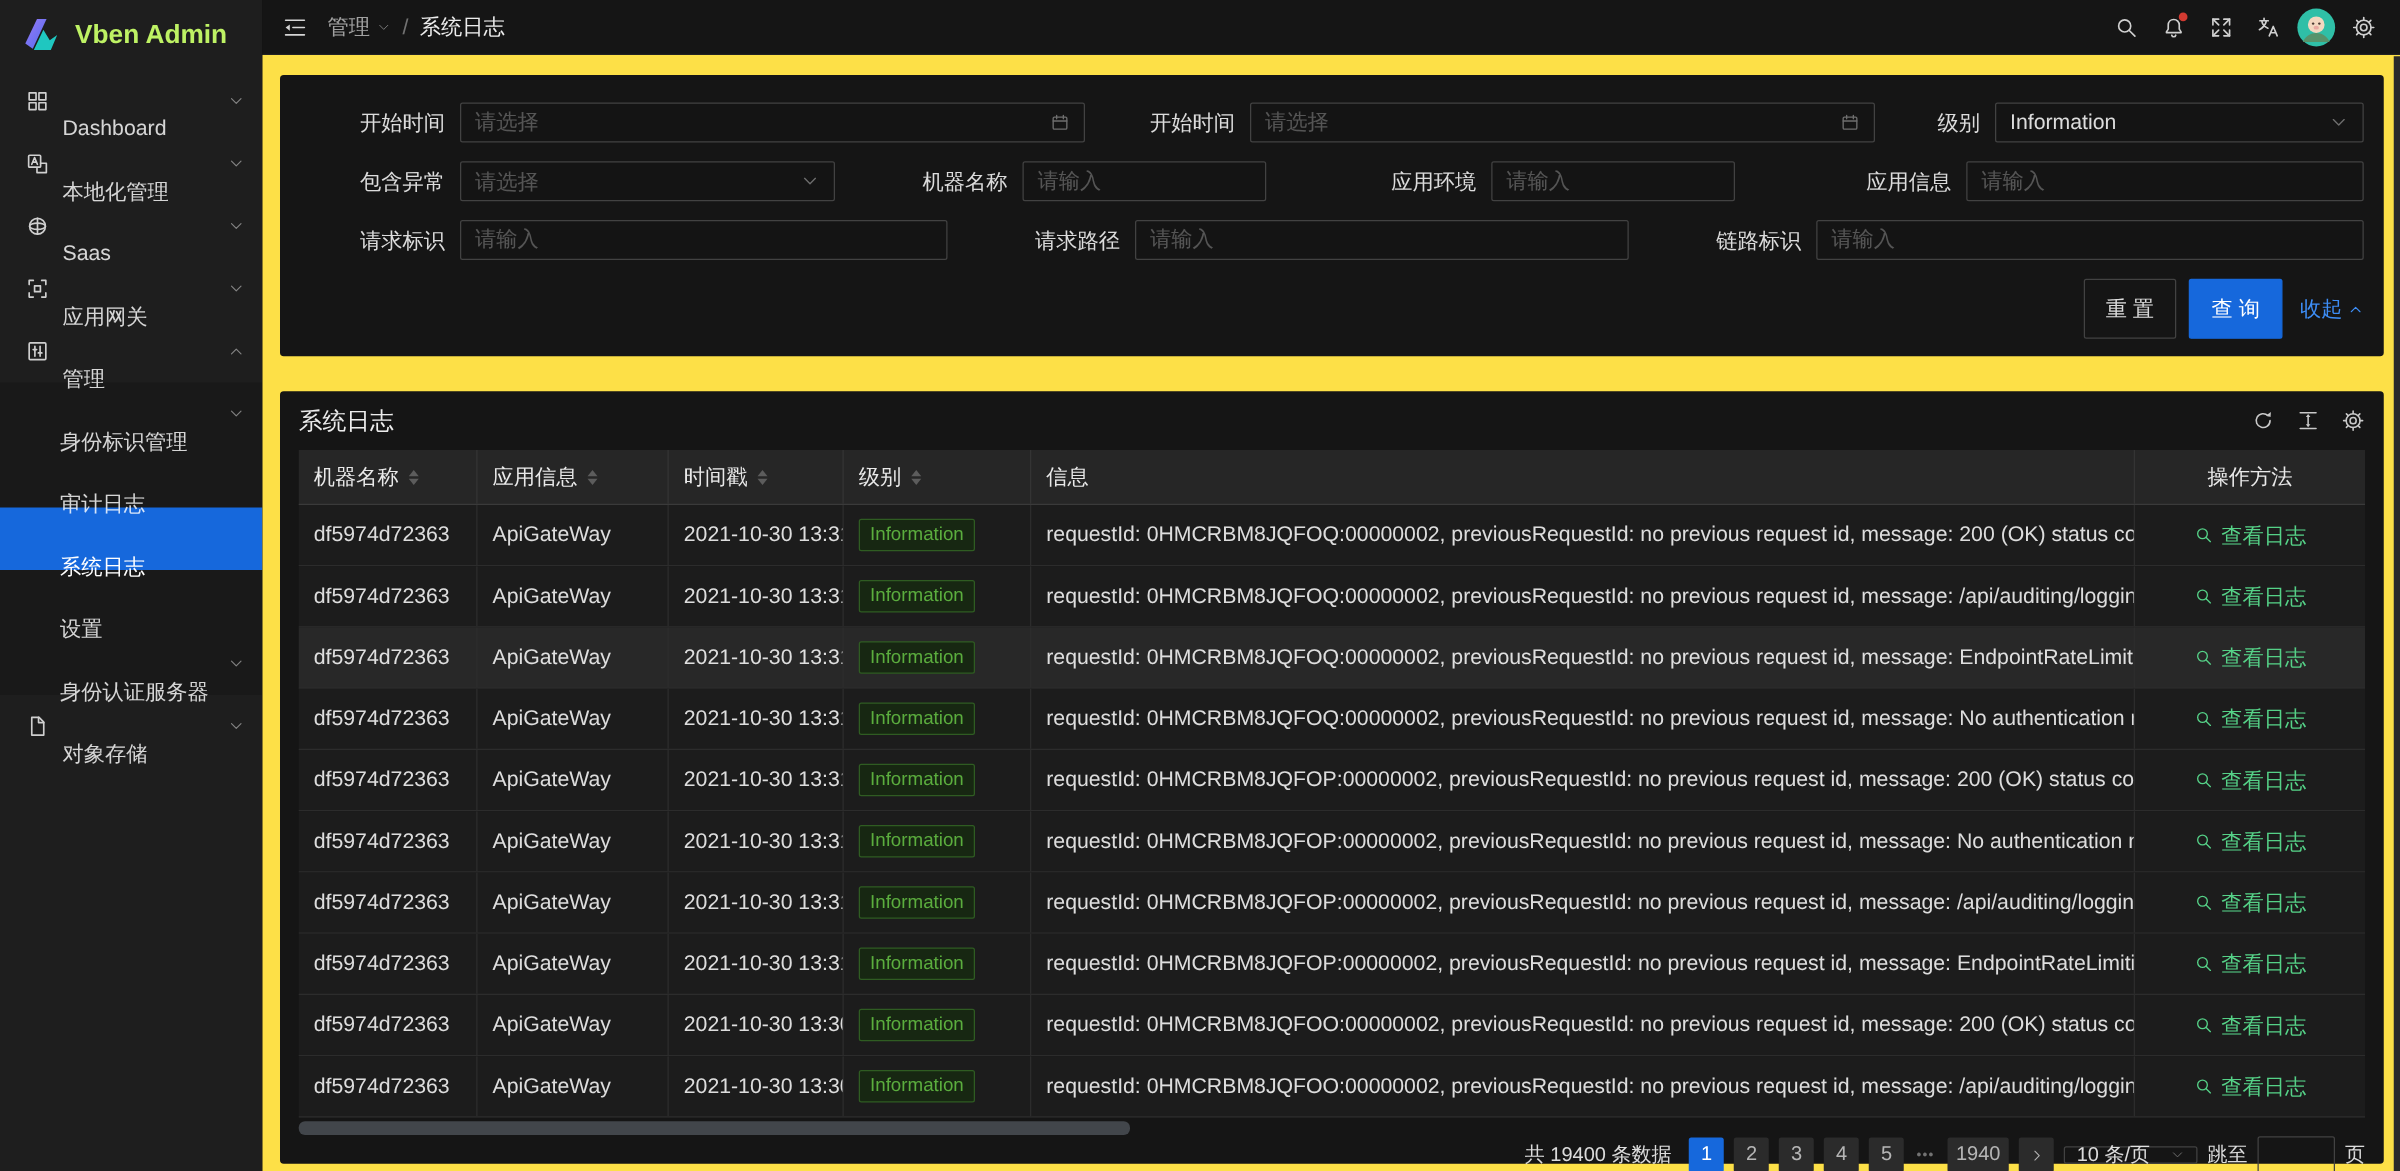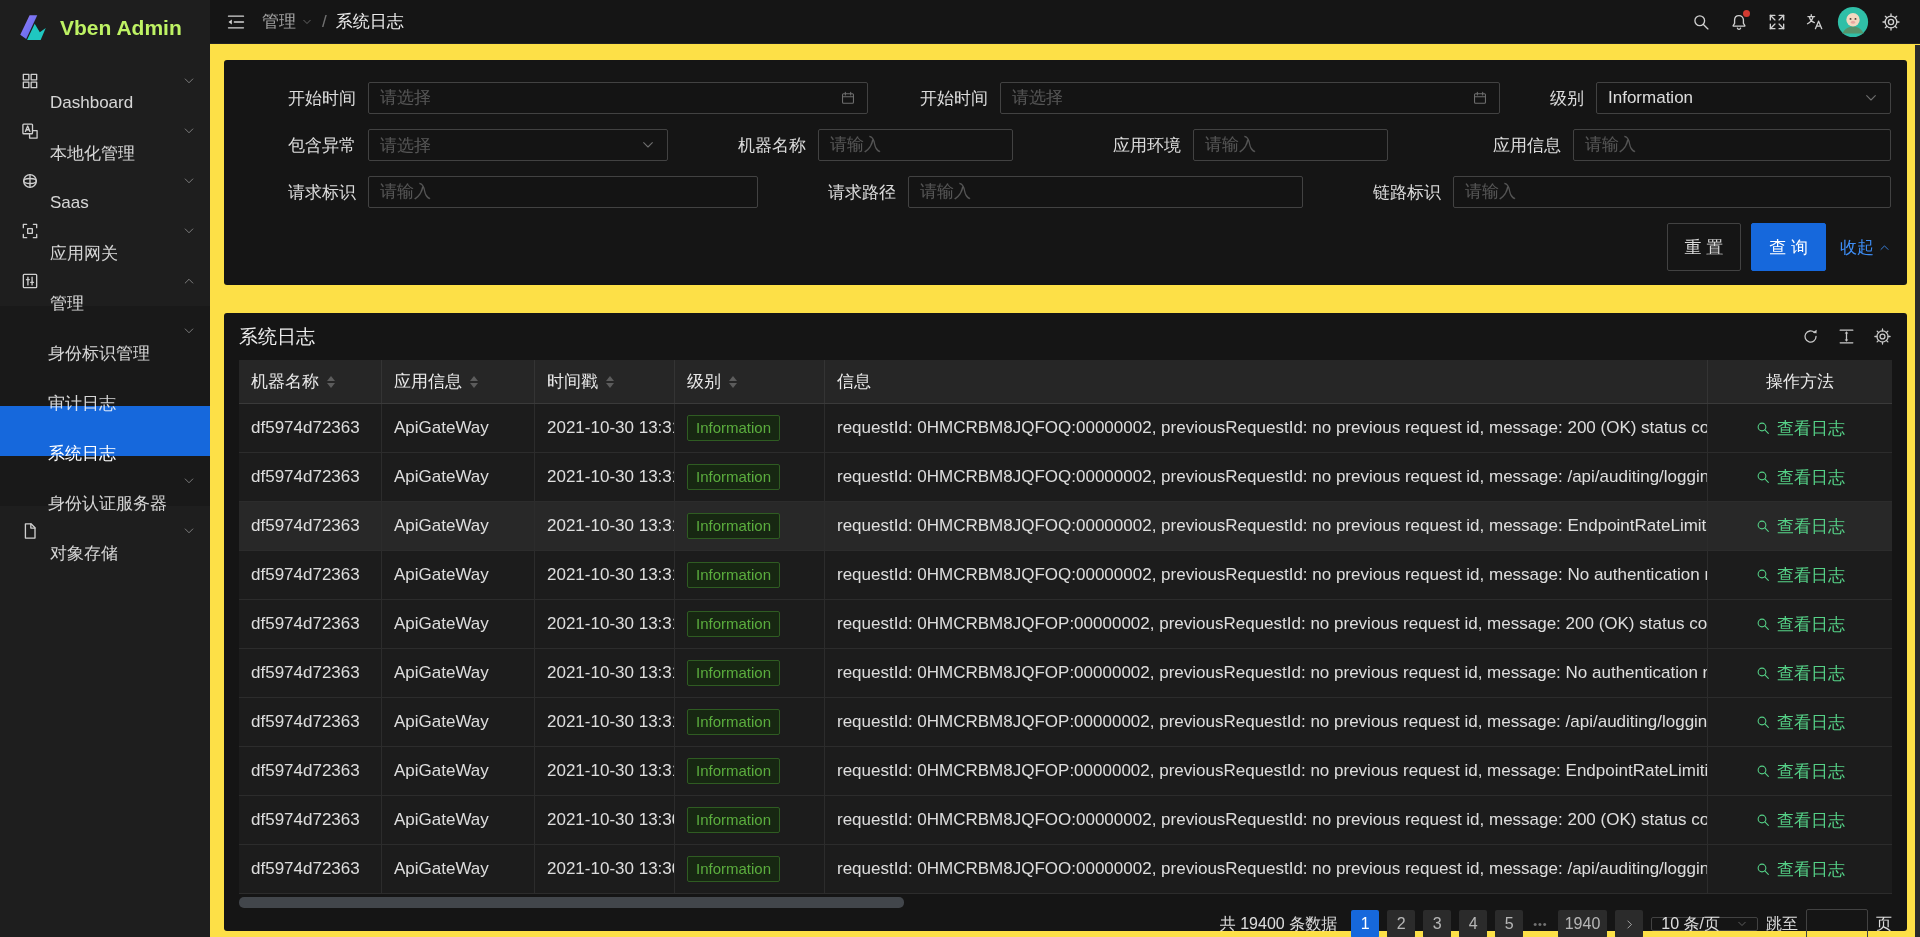--- a/index.html
+++ b/index.html
@@ -217,20 +217,23 @@
               <svg viewBox="0 0 24 24" fill="none" stroke="currentColor" stroke-width="1.6" stroke-linecap="round" stroke-linejoin="round">
                 <path d="M5.5 8.5L12 15l6.5-6.5"></path>
               </svg>
             </span>
           </div>
           <div class="menu-item sub">
             <span class="mi-label">审计日志</span>
           </div>
           <div class="menu-item sub active">
             <span class="mi-label">系统日志</span>
+          </div>
+          <div class="menu-item sub">
+            <span class="mi-label">设置</span>
           </div>
           <div class="menu-item sub">
             <span class="mi-label">身份认证服务器</span>
             <span class="mi-chevron">
               <svg viewBox="0 0 24 24" fill="none" stroke="currentColor" stroke-width="1.6" stroke-linecap="round" stroke-linejoin="round">
                 <path d="M5.5 8.5L12 15l6.5-6.5"></path>
               </svg>
             </span>
           </div>
         </div>

